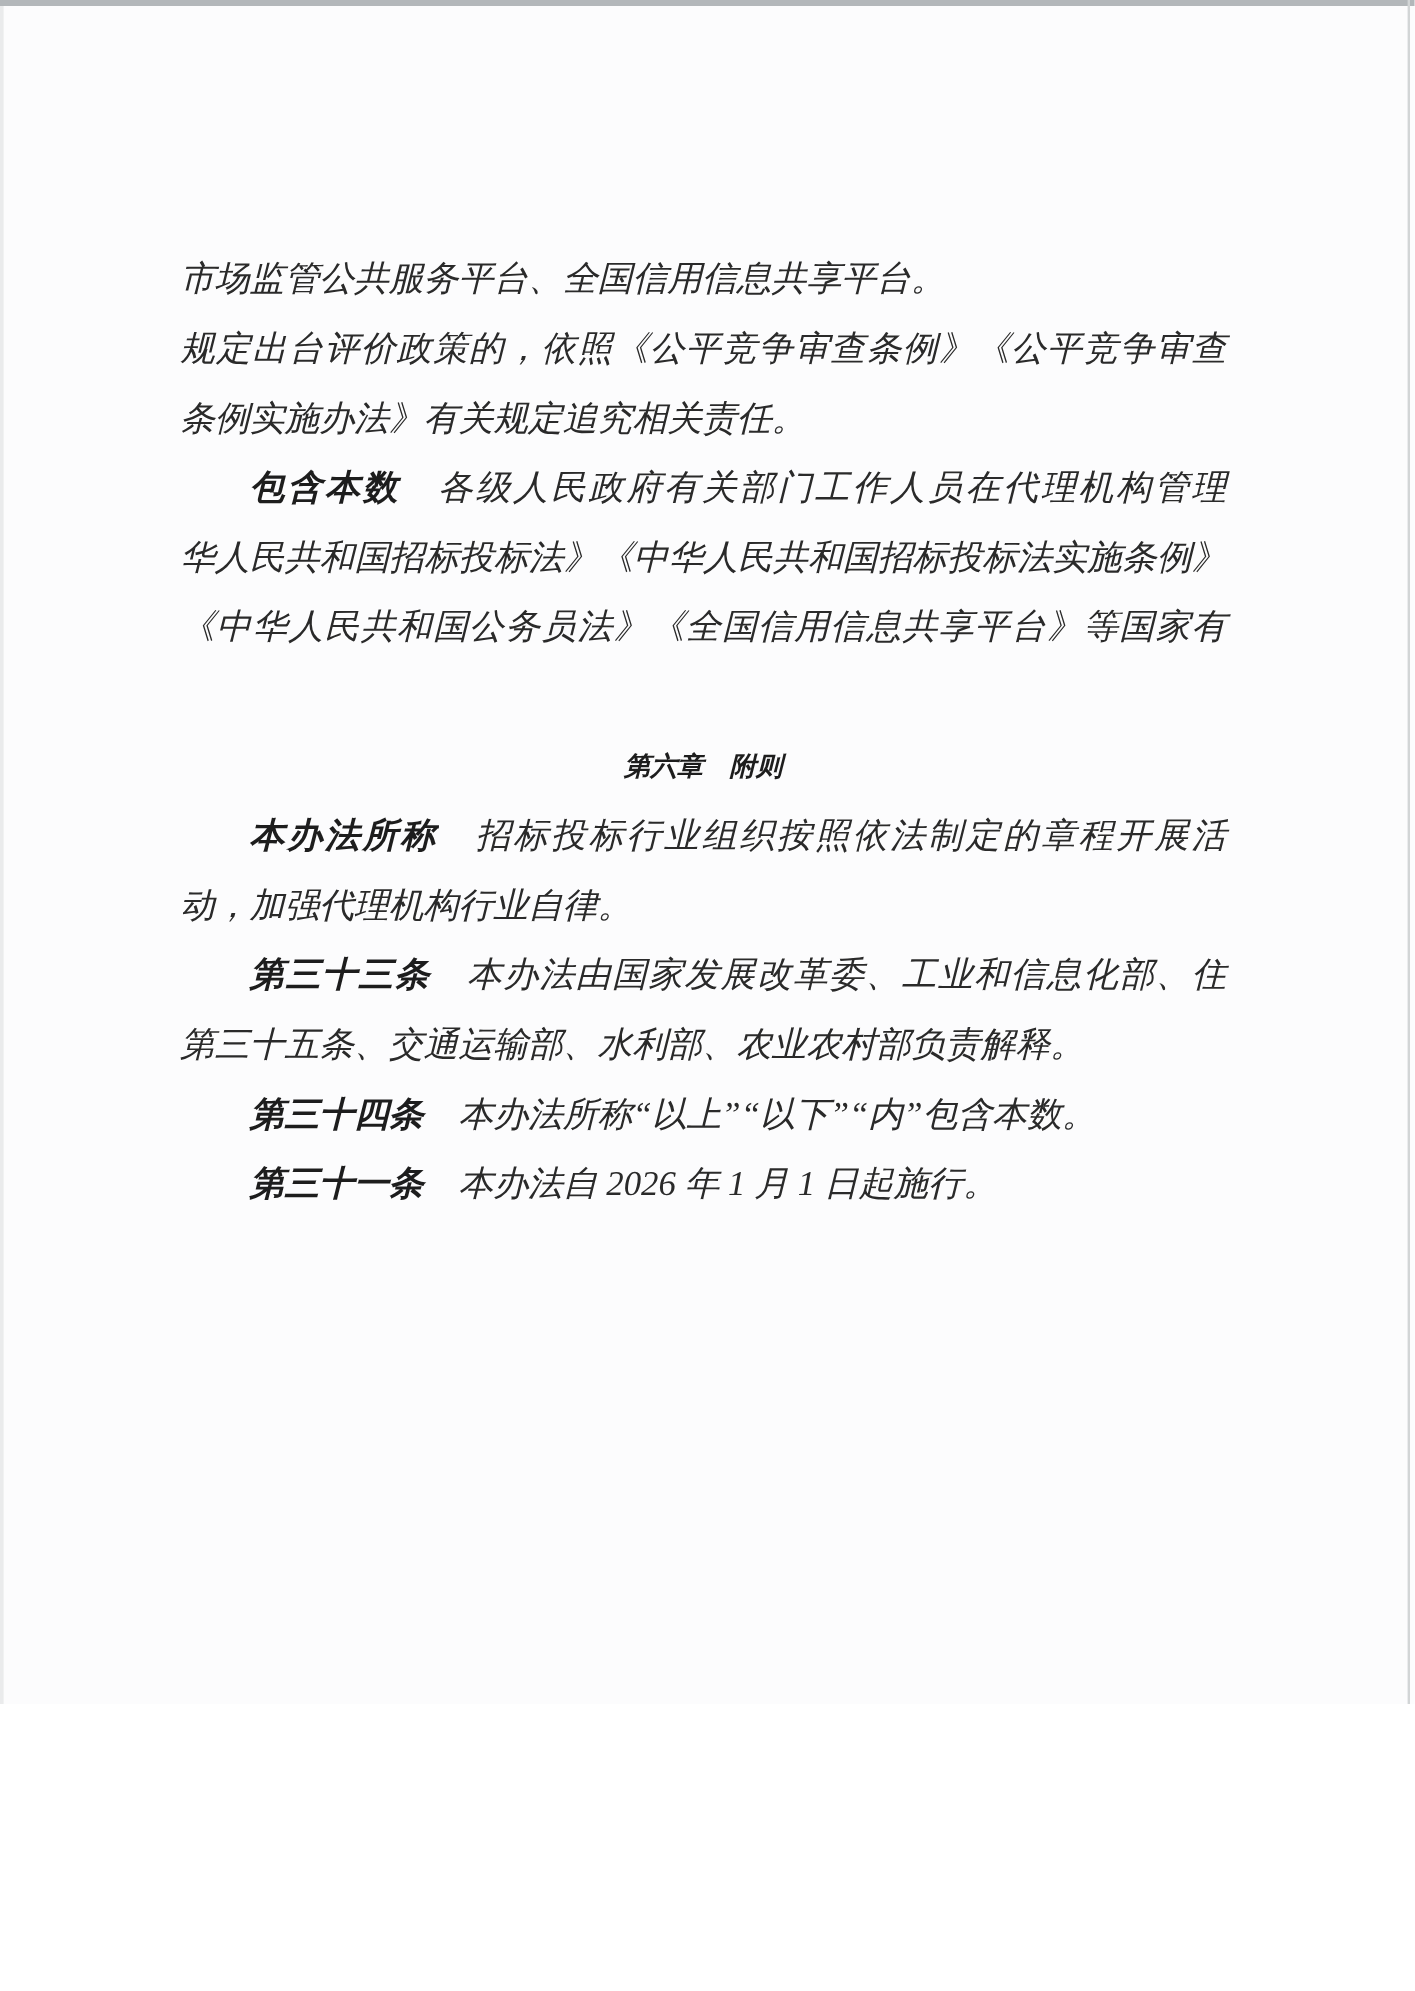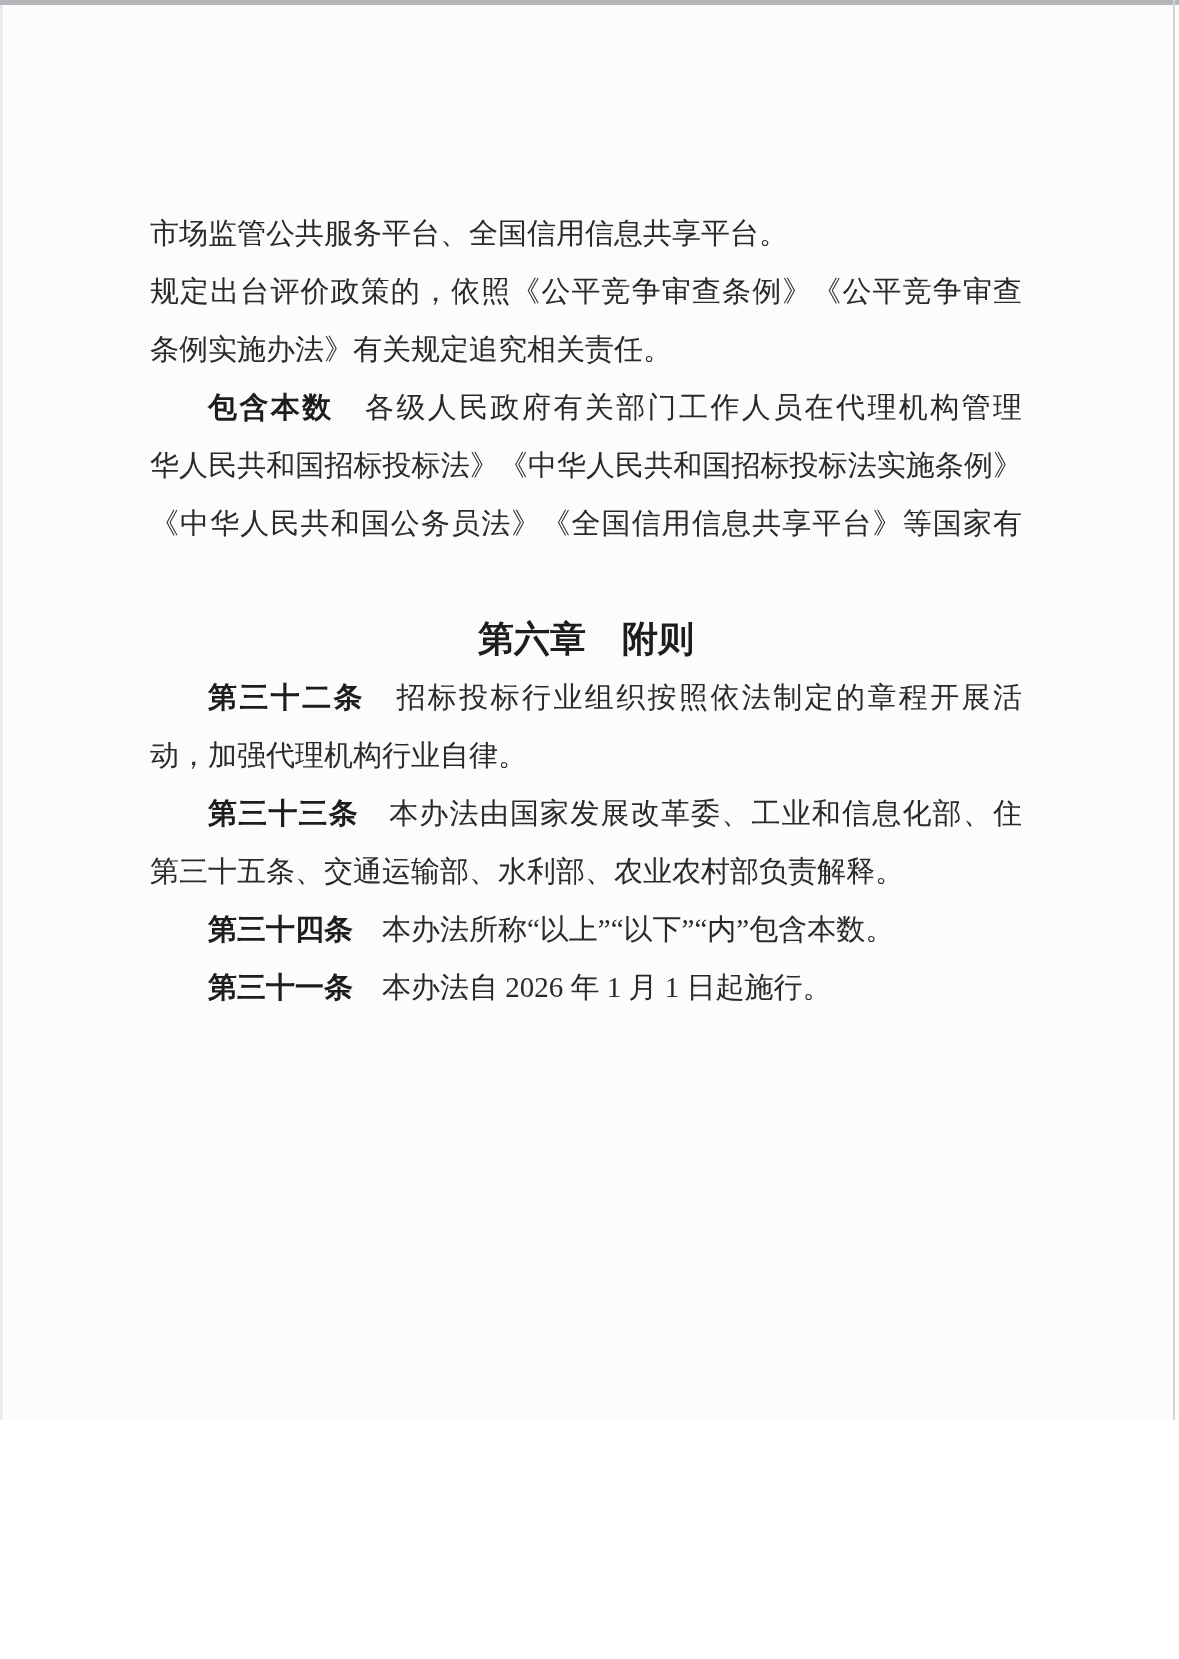--- a/index.html
+++ b/index.html
@@ -6,20 +6,21 @@
     margin: 0;
     padding: 0;
     background: #ffffff;
   }
   .page {
     position: relative;
     width: 1179px;
     height: 1420px;
     background: #fcfcfd;
     overflow: hidden;
+    font-style: italic;
   }
   .top-edge {
     position: absolute;
     left: 0; top: 0;
     width: 1179px; height: 5px;
     background: #b3b7ba;
   }
   .left-edge {
     position: absolute;
     left: 0; top: 5px;
@@ -56,21 +57,21 @@
   .line.indent {
     text-indent: 58px;
   }
   .line.blank {
     
   }
   .line.heading {
     text-align: center;
     font-weight: 700;
     font-family: "Liberation Sans", "DejaVu Sans", sans-serif;
-    font-size: 36px;
+    font-size: 22px;
     color: #1d1d1d;
   }
   .run {
     font-family: "Liberation Serif", "DejaVu Serif", serif;
   }
   .run-bold {
     font-weight: 700;
     font-family: "Liberation Sans", "DejaVu Sans", sans-serif;
     color: #1d1d1d;
     text-align: right;
@@ -96,21 +97,21 @@
 
   <div class="content">
       <div class="line end"><span class="run">市场监管公共服务平台、全国信用信息共享平台。</span></div>
       <div class="line fill"><span class="run">规定出台评价政策的，依照《公平竞争审查条例》《公平竞争审查</span></div>
       <div class="line end"><span class="run">条例实施办法》有关规定追究相关责任。</span></div>
       <div class="line fill indent"><span class="run-bold">包含本数</span><span class="run">　各级人民政府有关部门工作人员在代理机构管理</span></div>
       <div class="line fill"><span class="run">华人民共和国招标投标法》《中华人民共和国招标投标法实施条例》</span></div>
       <div class="line fill"><span class="run">《中华人民共和国公务员法》《全国信用信息共享平台》等国家有</span></div>
       <div class="line blank"></div>
       <div class="line heading">第六章　附则</div>
-      <div class="line fill indent"><span class="run-bold">第三十二条</span><span class="run">　招标投标行业组织按照依法制定的章程开展活</span></div>
+      <div class="line fill indent"><span class="run-bold">本办法所称</span><span class="run">　招标投标行业组织按照依法制定的章程开展活</span></div>
       <div class="line end"><span class="run">动，加强代理机构行业自律。</span></div>
       <div class="line fill indent"><span class="run-bold">第三十三条</span><span class="run">　本办法由国家发展改革委、工业和信息化部、住</span></div>
       <div class="line end"><span class="run">第三十五条、交通运输部、水利部、农业农村部负责解释。</span></div>
       <div class="line end indent"><span class="run-bold">第三十四条</span><span class="run">　本办法所称“以上”“以下”“内”包含本数。</span></div>
       <div class="line end indent"><span class="run-bold">第三十一条</span><span class="run">　本办法自 2026 年 1 月 1 日起施行。</span></div>
     </div>
 
   <div class="footer">— 9 —</div>
 </div>
 

